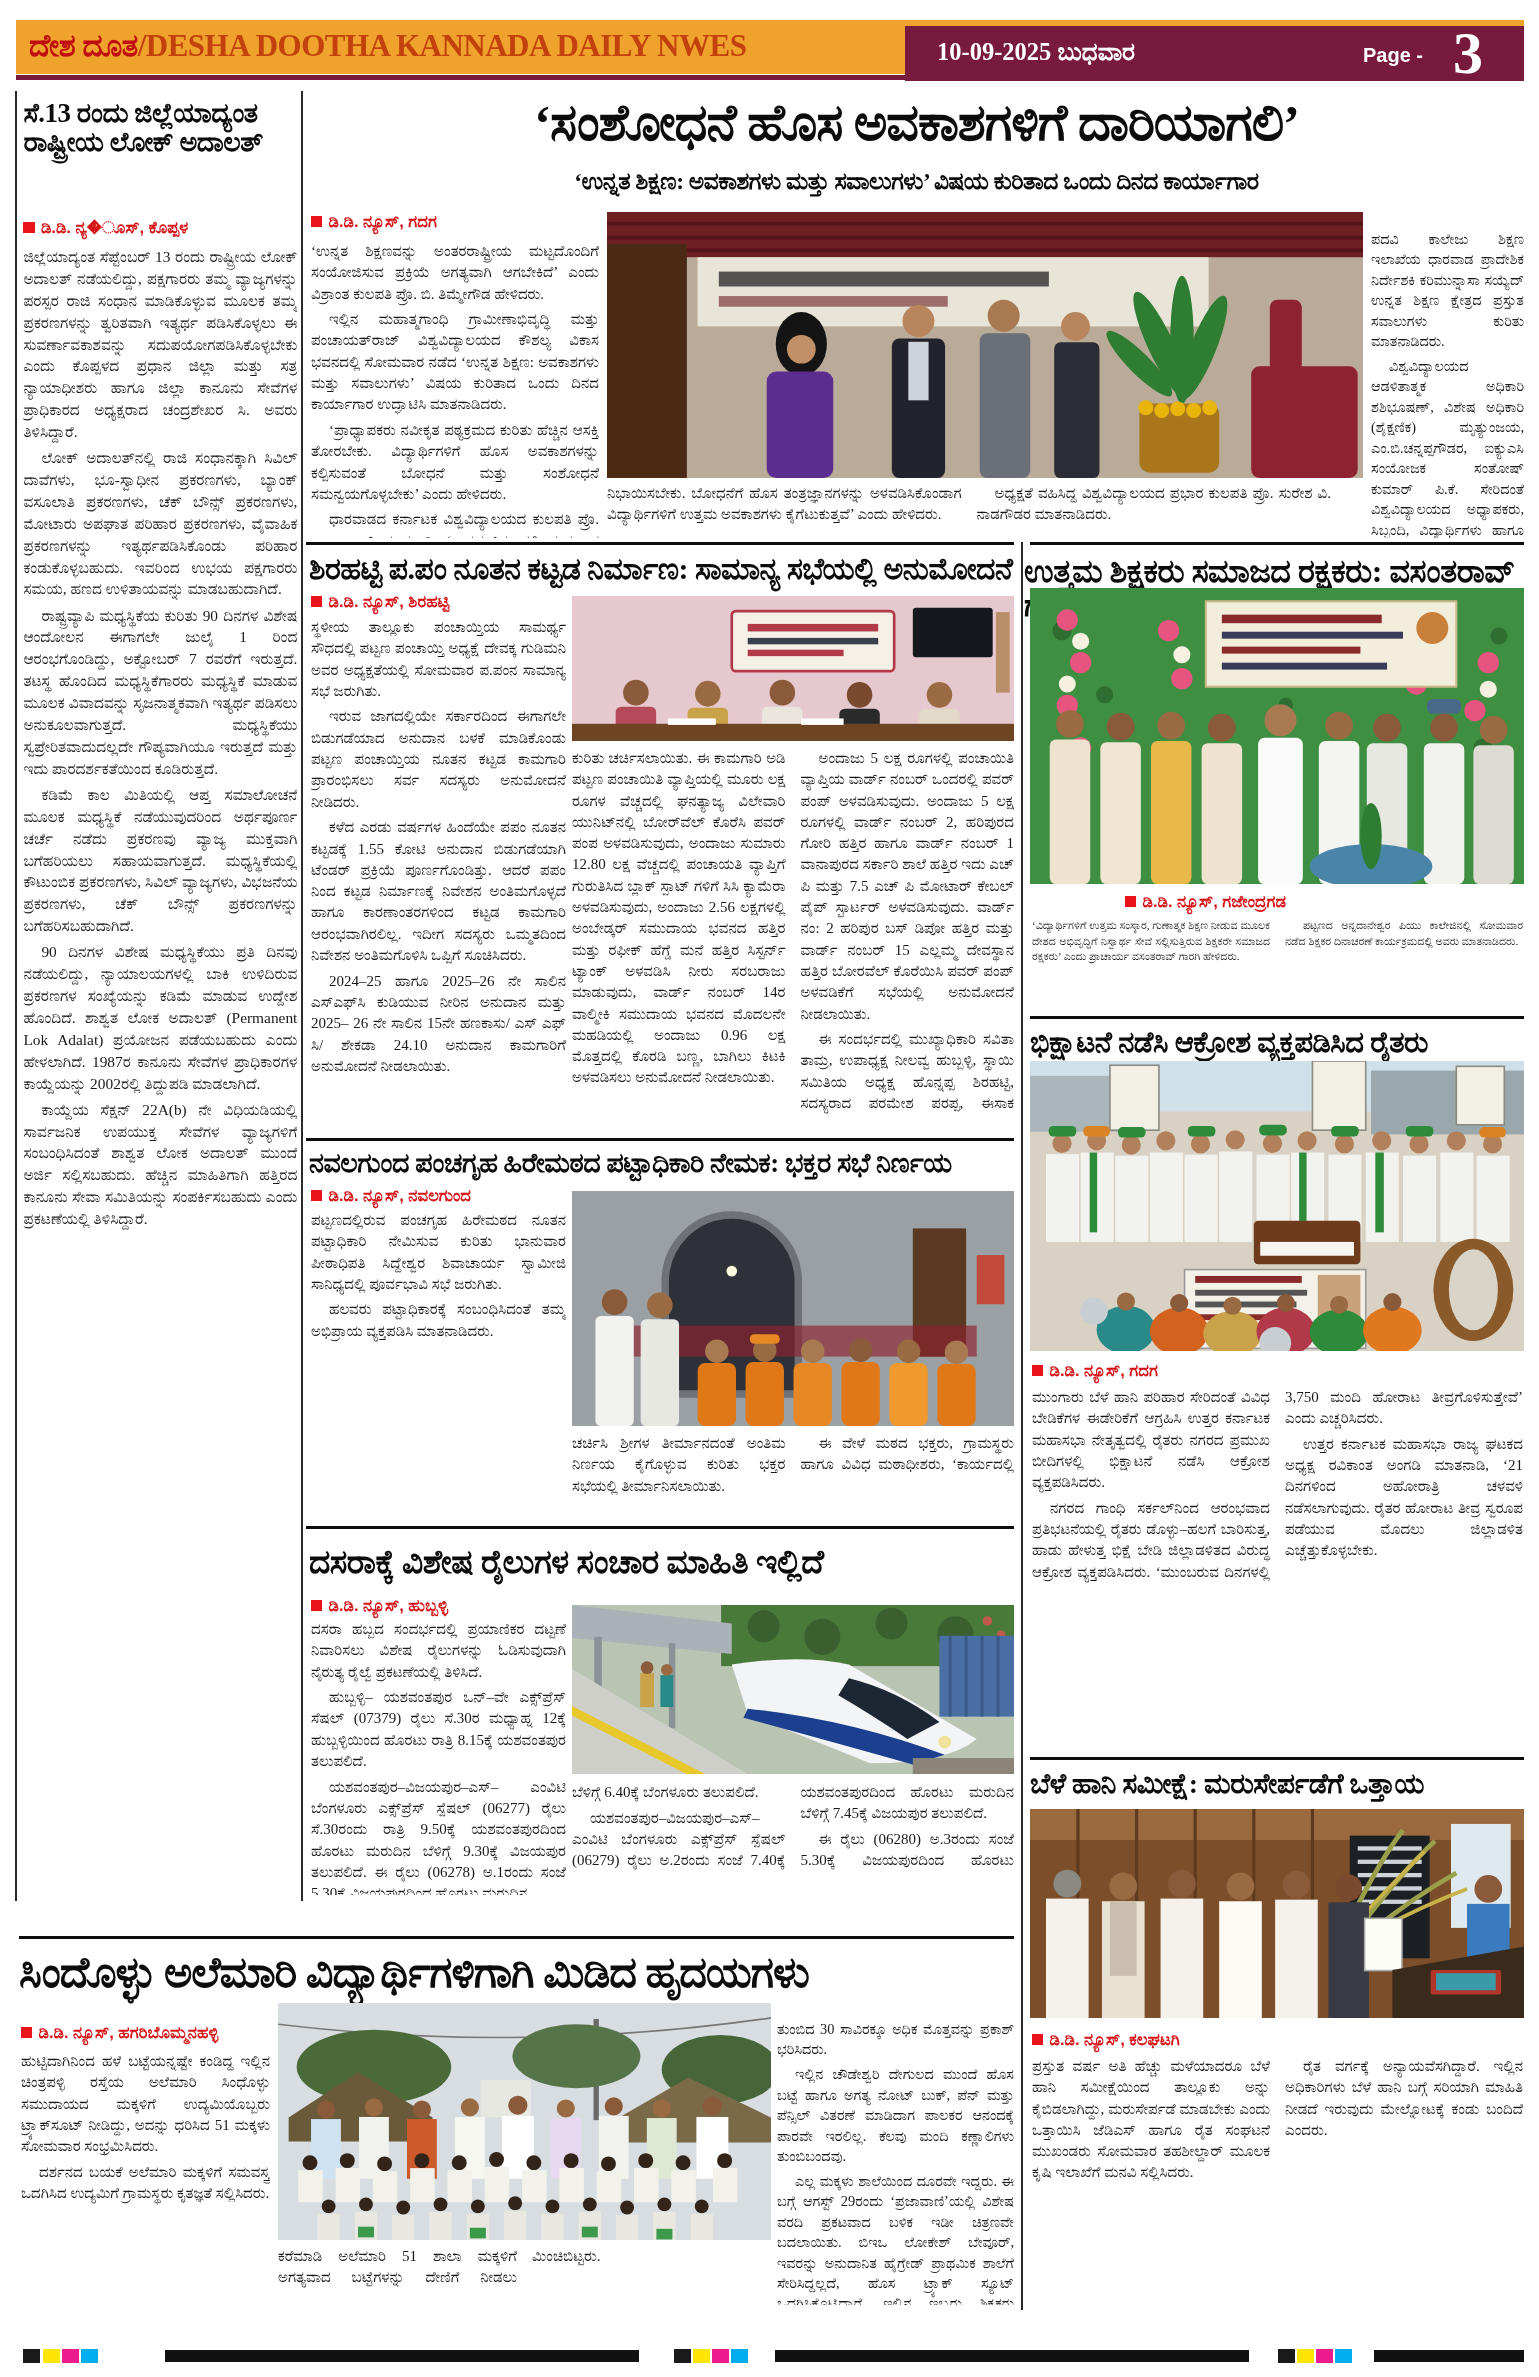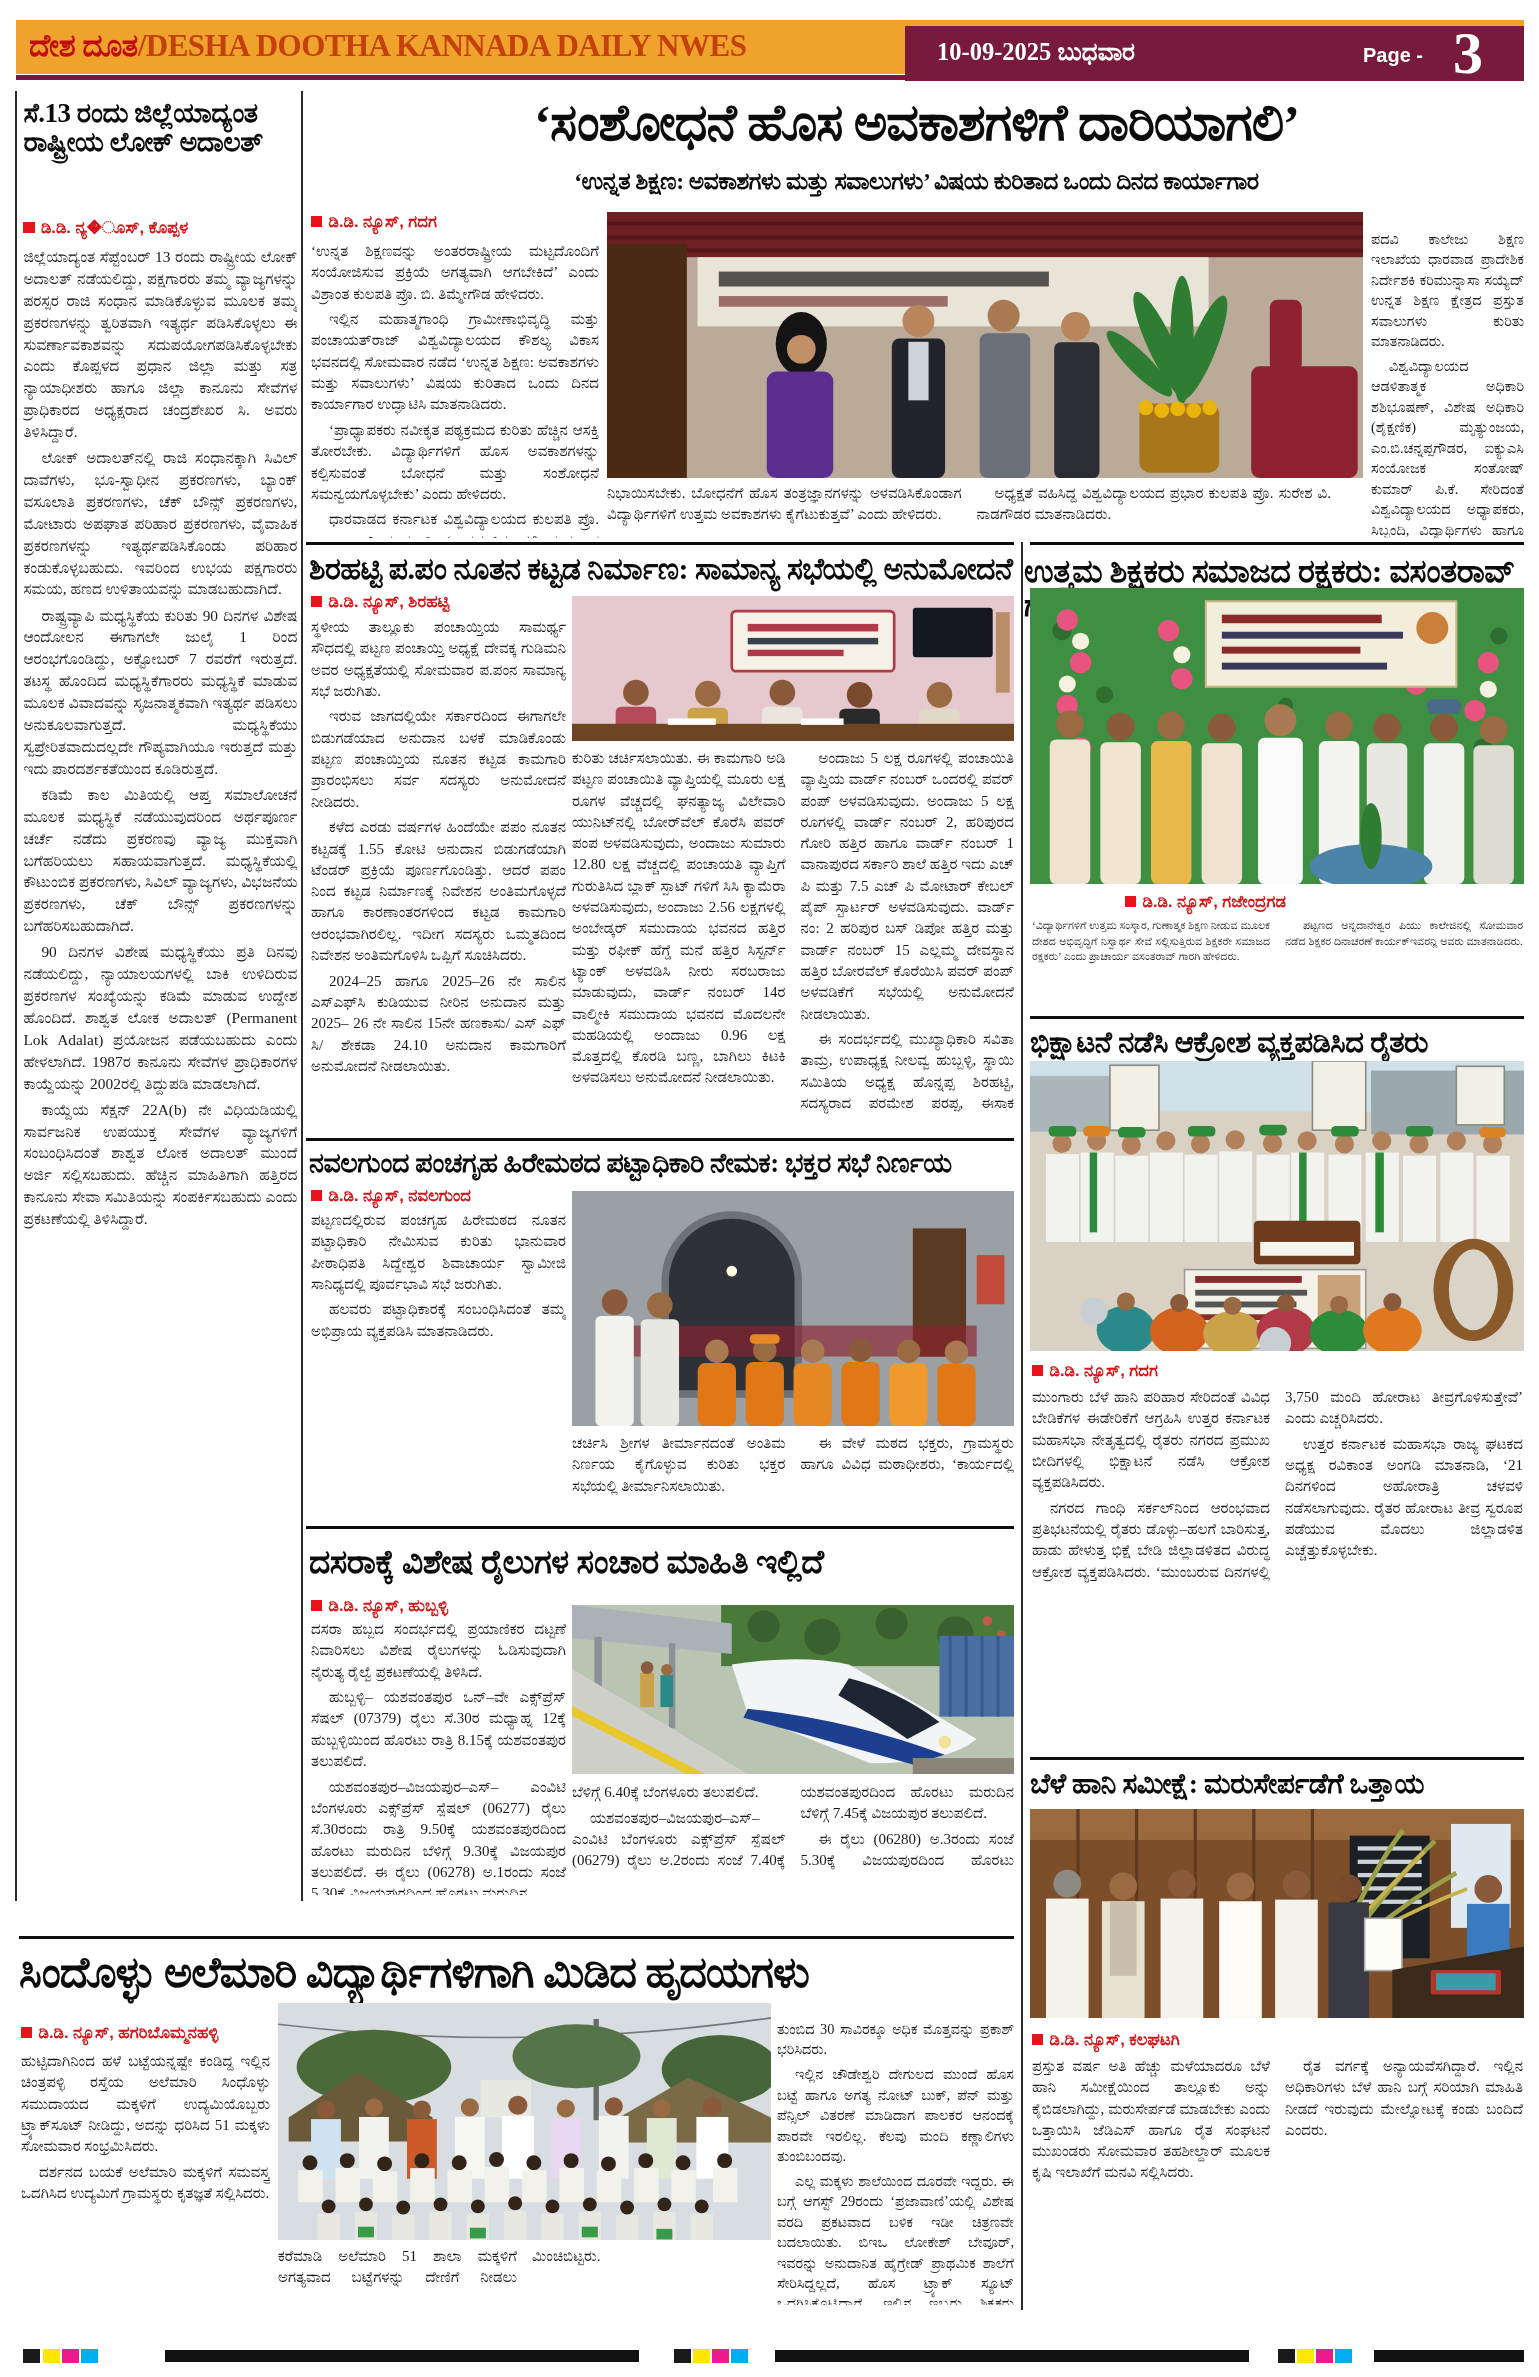--- a/index.html
+++ b/index.html
@@ -225,21 +225,21 @@
         <circle cx="870" cy="266" r="26" fill="#9a6a42"></circle>
           <rect x="832" y="295" width="76" height="260" rx="12" fill="#dddbd2"></rect>
       </g>
       <ellipse cx="640" cy="522" rx="115" ry="42" fill="#4a84a8"></ellipse>
       <ellipse cx="640" cy="465" rx="20" ry="62" fill="#2f7d33"></ellipse>
     </svg>
   </div>
   <div class="byline" style="left:1092px;top:892px;margin-left:33px;"><span class="sq"></span><span>ಡಿ.ಡಿ. ನ್ಯೂಸ್, ಗಜೇಂದ್ರಗಡ</span></div>
   <div class="body cols2" style="left:1032px;top:918px;width:491px;height:95px;font-size:11px;">
       <p>‘ವಿದ್ಯಾರ್ಥಿಗಳಿಗೆ ಉತ್ತಮ ಸಂಸ್ಕಾರ, ಗುಣಾತ್ಮಕ ಶಿಕ್ಷಣ ನೀಡುವ ಮೂಲಕ ದೇಶದ ಅಭಿವೃದ್ಧಿಗೆ ನಿಸ್ವಾರ್ಥ ಸೇವೆ ಸಲ್ಲಿಸುತ್ತಿರುವ ಶಿಕ್ಷಕರೇ ಸಮಾಜದ ರಕ್ಷಕರು’ ಎಂದು ಪ್ರಾಚಾರ್ಯ ವಸಂತರಾವ್ ಗಾರಗಿ ಹೇಳಿದರು.</p>
-      <p>ಪಟ್ಟಣದ ಅನ್ನದಾನೇಶ್ವರ ಪಿಯು ಕಾಲೇಜಿನಲ್ಲಿ ಸೋಮವಾರ ನಡೆದ ಶಿಕ್ಷಕರ ದಿನಾಚರಣೆ ಕಾರ್ಯಕ್ಇವರನ್ಲಿ ಅವರು ಮಾತನಾಡಿದರು.</p>
+      <p>ಪಟ್ಟಣದ ಅನ್ನದಾನೇಶ್ವರ ಪಿಯು ಕಾಲೇಜಿನಲ್ಲಿ ಸೋಮವಾರ ನಡೆದ ಶಿಕ್ಷಕರ ದಿನಾಚರಣೆ ಕಾರ್ಯಕ್ರಮದಲ್ಲಿ ಅವರು ಮಾತನಾಡಿದರು.</p>
     </div>
 
   <div class="rule" style="left:1030px;top:1016px;width:494px;"></div>
   <div class="hl" style="left:1030px;top:1027px;width:494px;font-size:29px;">ಭಿಕ್ಷಾಟನೆ ನಡೆಸಿ ಆಕ್ರೋಶ ವ್ಯಕ್ತಪಡಿಸಿದ ರೈತರು</div>
   <div class="photo" style="left:1030px;top:1061px;width:494px;height:290px;">
     <svg viewBox="0 0 927 545" preserveAspectRatio="none">
       <rect width="927" height="545" fill="#d9d2c4"></rect>
       <rect width="927" height="95" fill="#cfe0e8"></rect>
       <rect x="0" y="28" width="210" height="105" fill="#aab6ba"></rect>
       <rect x="640" y="18" width="287" height="120" fill="#9aa8ad"></rect>

